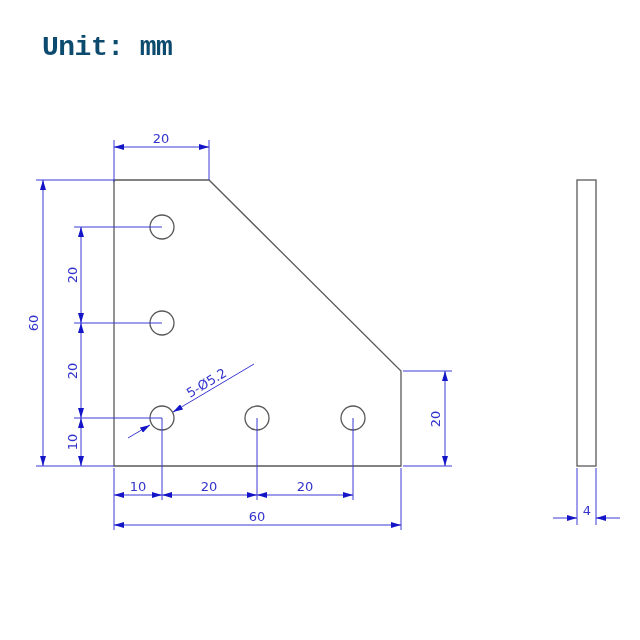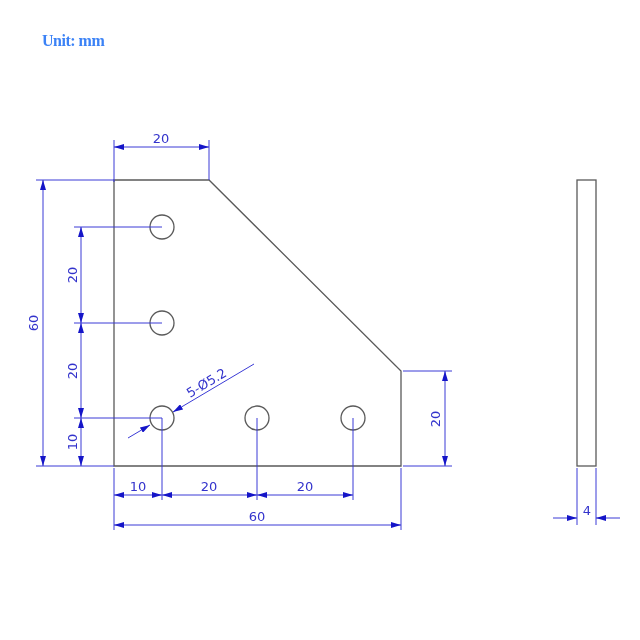--- a/index.html
+++ b/index.html
@@ -1,20 +1,20 @@
 <!DOCTYPE html>
 <html><head>
 <meta charset="utf-8">
 <style>
   html, body { margin: 0; padding: 0; background: #ffffff; }
   body { width: 640px; height: 640px; position: relative; overflow: hidden; }
   .unit-label {
     position: absolute; left: 42px; top: 32px;
-    font-family: Liberation Serif, serif; font-weight: bold;
-    font-size: 16px; color: #3b82f6; letter-spacing: -0.5px;
+    font-family: Liberation Mono, monospace; font-weight: bold;
+    font-size: 28px; color: #0c4a6e; letter-spacing: -0.5px;
   }
   svg { position: absolute; left: 0; top: 0; }
   .outline { stroke: #5a5a5a; stroke-width: 1.3; fill: none; }
   .dim { stroke: #3b3bd6; stroke-width: 1; fill: none; }
   .arrow { fill: #1515c8; }
   .dimtext { font-family: "DejaVu Sans", sans-serif; font-size: 13px; fill: #3333cc; }
 </style>
 </head>
 <body>
 

